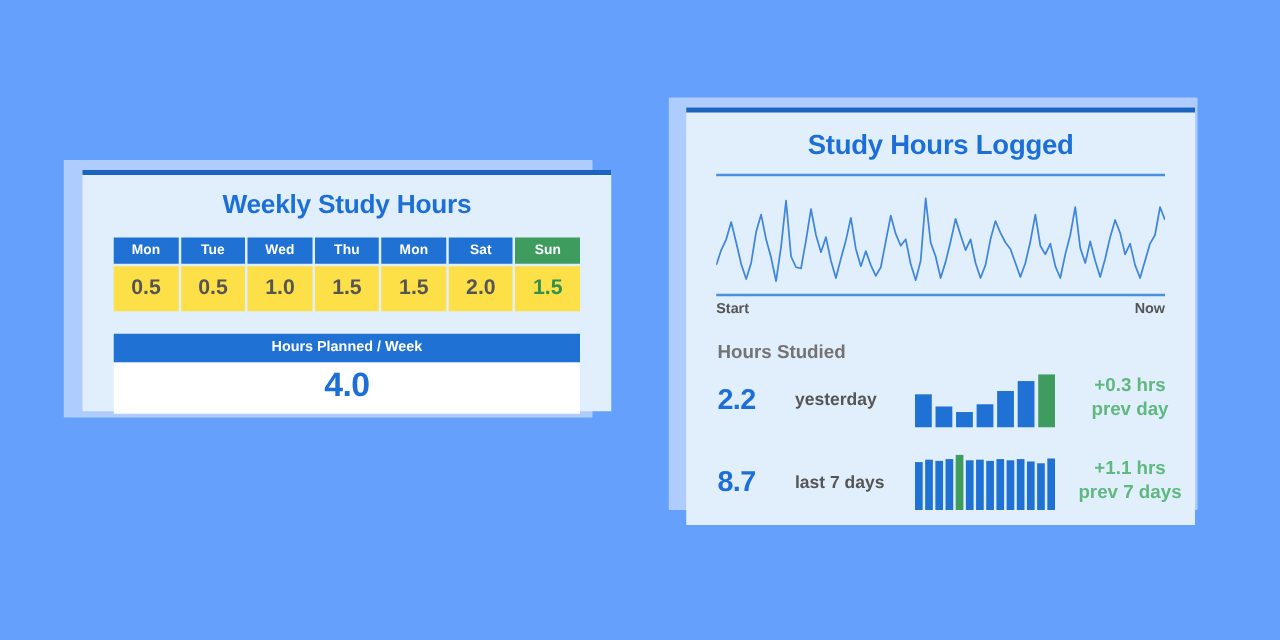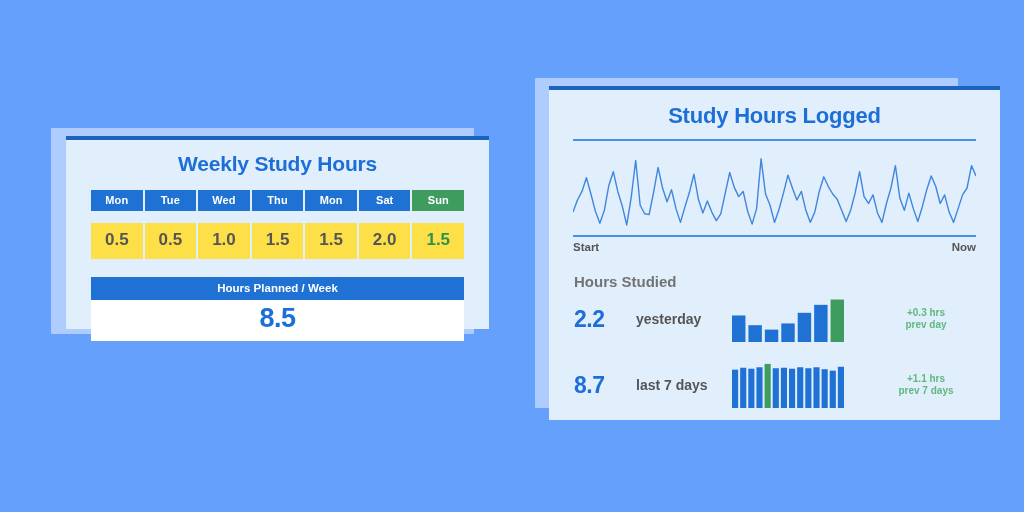--- a/index.html
+++ b/index.html
@@ -37,21 +37,21 @@
     text-align: center;
     letter-spacing: -0.2px;
   }
   #left-title { font-size: 21px; margin-top: 12px; }
 
   .week-table {
     display: flex;
     margin: 14px 25px 0 25px;
     gap: 2px;
   }
-  .day-col { flex: 1 1 0; display: flex; flex-direction: column; gap: 12px; }
+  .day-col { flex: 1 1 0; display: flex; flex-direction: column; gap: 2px; }
   .day-head {
     background: #1f72d4;
     color: #ffffff;
     font-size: 11px;
     font-weight: bold;
     text-align: center;
     padding: 4px 0 5px 0;
     letter-spacing: 0.1px;
   }
   .day-head.accent { background: #3e9d5e; }
@@ -84,21 +84,21 @@
     color: #1d6fd8;
     font-size: 27px;
     font-weight: bold;
     text-align: center;
     padding: 3px 0 7px 0;
     letter-spacing: -0.5px;
   }
 
   
   #right-back  { left: 535px; top: 78px; width: 423px; height: 330px; }
-  #right-front { left: 549px; top: 86px; width: 451px; height: 334px; }
+  #right-front { left: 549px; top: 86px; width: 407px; height: 334px; }
 
   #right-title { font-size: 22px; margin-top: 13px; }
 
   .spark-wrap {
     margin: 10px 24px 12px 24px;
     position: relative;
   }
   .rule { height: 2px; background: #4a8fe0; width: 100%; }
   .spark-svg { display: block; width: 100%; height: 94px; }
   .axis-row {
@@ -117,21 +117,21 @@
     grid-template-columns: 62px 96px 120px auto;
     align-items: center;
     margin: 6px 0 0 25px;
     row-gap: 20px;
   }
   .stat-num {
     color: #1d6fd8; font-size: 23px; font-weight: bold; letter-spacing: -0.5px;
   }
   .stat-lbl { color: #555555; font-size: 14px; font-weight: bold; }
   .stat-delta {
-    color: #5fb87e; font-size: 10px; font-weight: bold;
+    color: #5fb87e; font-size: 15px; font-weight: bold;
     text-align: center; line-height: 1.25;
   }
   .minibars { height: 46px; }
   .minibars svg { display: block; }
 </style>
 </head>
 <body>
 
 <div class="stage">
 
@@ -176,21 +176,21 @@
       <div class="day-col">
         <div class="day-head accent">Sun</div>
         <div class="day-val accent">1.5</div>
       </div>
 
     </div>
 
     <div class="kpi-row">
       <div class="kpi">
         <div class="kpi-head">Hours Planned  / Week</div>
-        <div class="kpi-val">8.5</div>
+        <div class="kpi-val">4.0</div>
       </div>
     </div>
 
   </div>
 
   <div class="card-back" id="right-back"></div>
 
   <div class="card-front" id="right-front">
 
     <div class="card-title" id="right-title">Study Hours Logged</div>

